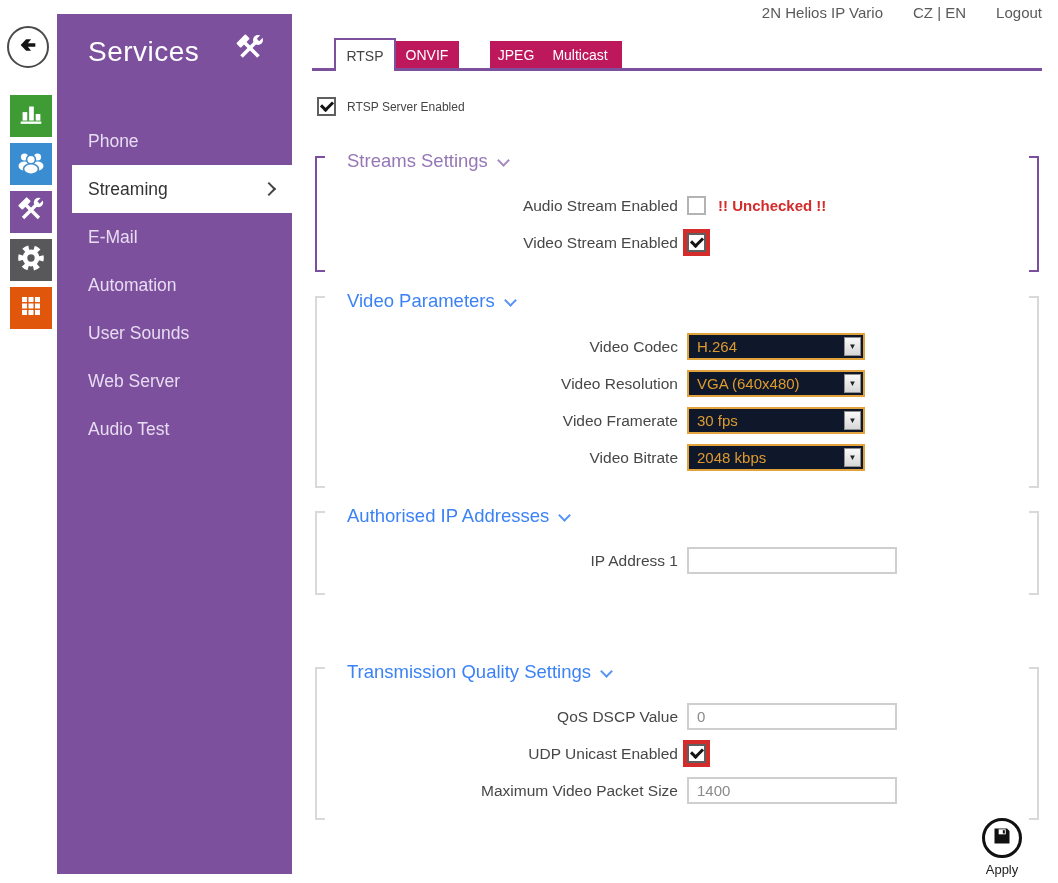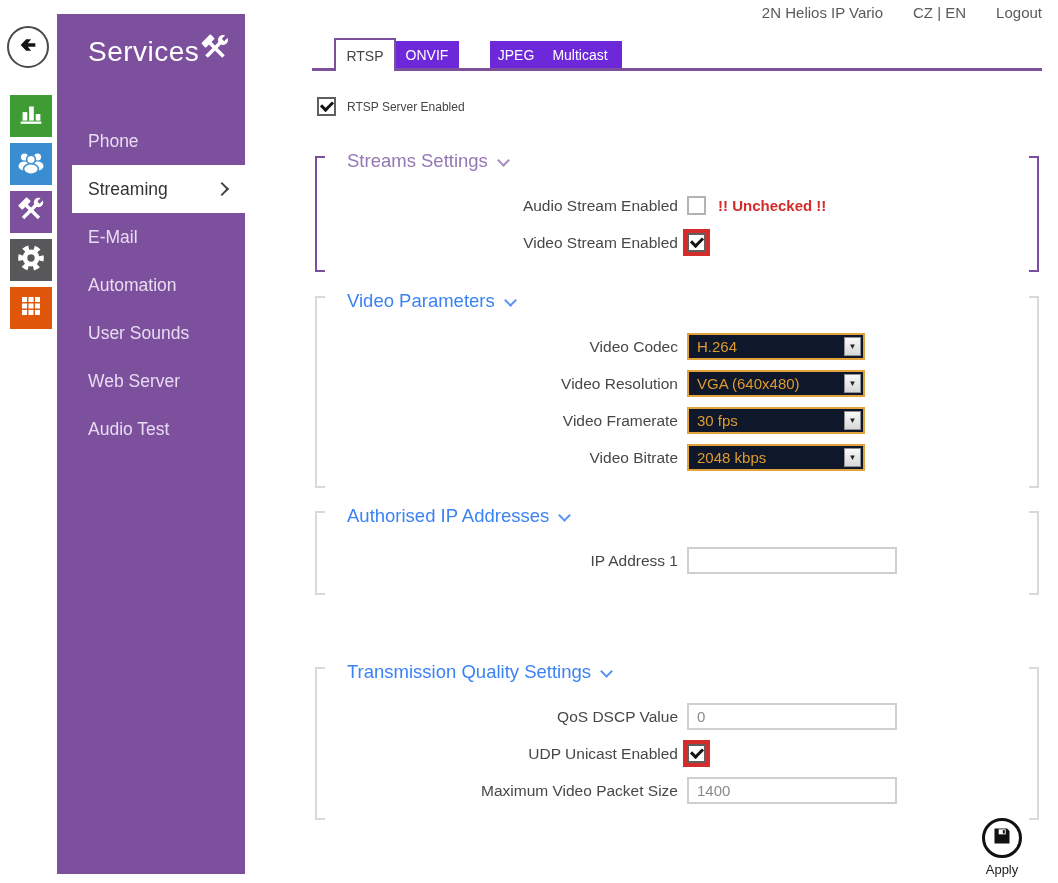--- a/index.html
+++ b/index.html
@@ -17,35 +17,35 @@
     justify-content:center;cursor:pointer;z-index:3;}
   .rail-icon{position:absolute;left:10px;width:42px;height:42px;display:flex;
     align-items:center;justify-content:center;cursor:pointer;}
   .ri-green{top:95px;background:#3f9c35;}
   .ri-blue{top:143px;background:#3a8dd0;}
   .ri-purple{top:191px;background:#7d509e;}
   .ri-gray{top:239px;background:#58585a;}
   .ri-orange{top:287px;background:#e0560a;}
 
   
-  .sidebar{position:absolute;left:57px;top:14px;width:188px;height:860px;background:#7d509e;}
+  .sidebar{position:absolute;left:57px;top:14px;width:235px;height:860px;background:#7d509e;}
   .sidebar-title{display:flex;align-items:center;justify-content:space-between;
     padding:18px 26px 0 31px;color:#fff;font-size:28px;letter-spacing:.5px;}
   .menu{position:absolute;top:103px;left:0;right:0;}
   .menu-item{height:48px;line-height:48px;padding-left:31px;font-size:17.5px;
     color:#e7dcf1;cursor:pointer;}
   .menu-item.selected{background:#fff;color:#333;margin-left:15px;padding-left:16px;
     padding-right:18px;display:flex;align-items:center;justify-content:space-between;}
   .chev-right{width:8px;height:8px;border-right:2px solid #444;border-top:2px solid #444;
     transform:rotate(45deg);display:inline-block;}
 
   
   .tabs{position:absolute;left:312px;top:38px;width:730px;height:33px;}
   .tab-underline{position:absolute;left:0;top:30px;width:730px;height:3px;background:#7d509e;}
-  .tab{position:absolute;top:3px;height:27px;background:#6d28d9;color:#fff;font-size:14px;
+  .tab{position:absolute;top:3px;height:27px;background:#be185d;color:#fff;font-size:14px;
     display:flex;align-items:center;justify-content:center;cursor:pointer;z-index:1;}
   .tab.active{left:5px;top:0;width:62px;height:33px;background:#fff;color:#444;
     border:2px solid #7d509e;border-bottom:none;box-sizing:border-box;z-index:2;margin-left:17px;}
   .tab.t1{left:83px;width:64px;}
   .tab.t2{left:178px;width:52px;}
   .tab.t3{left:226px;width:84px;}
 
   
   .server-row{position:absolute;left:317px;top:97px;display:flex;align-items:center;
     gap:11px;font-size:12px;color:#454545;}

